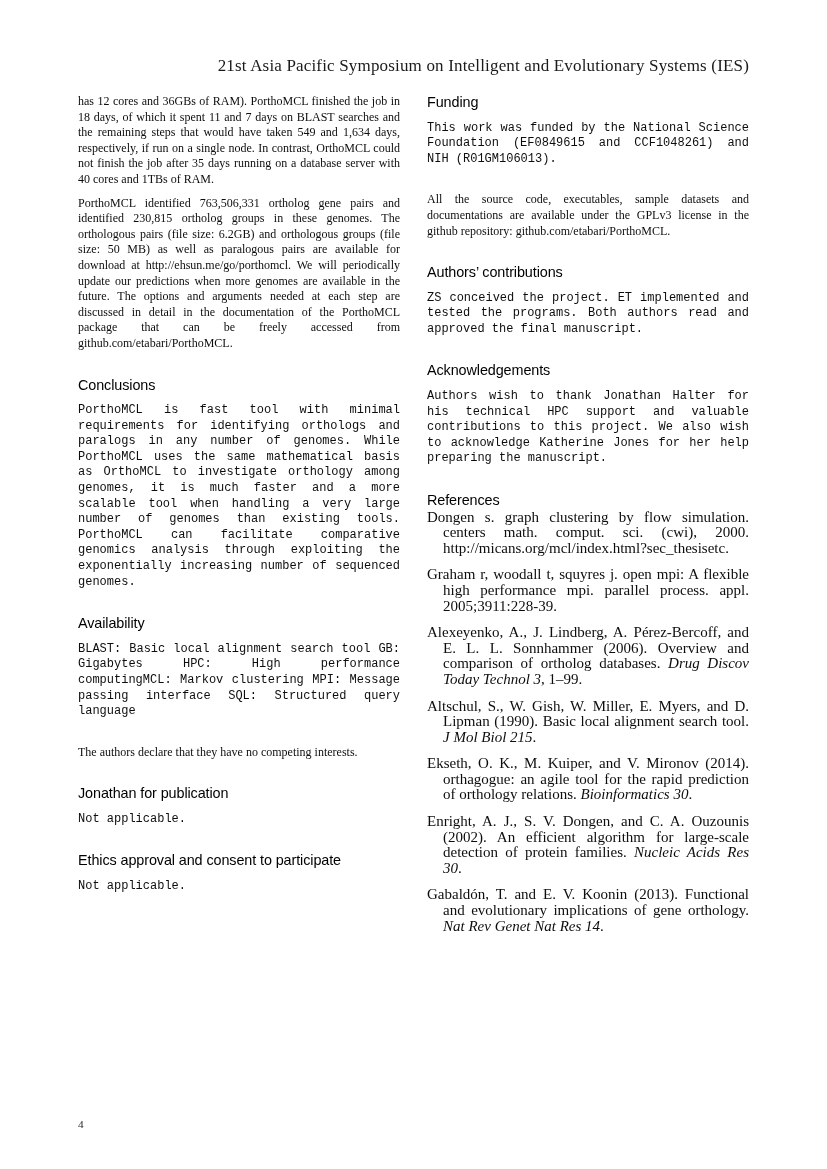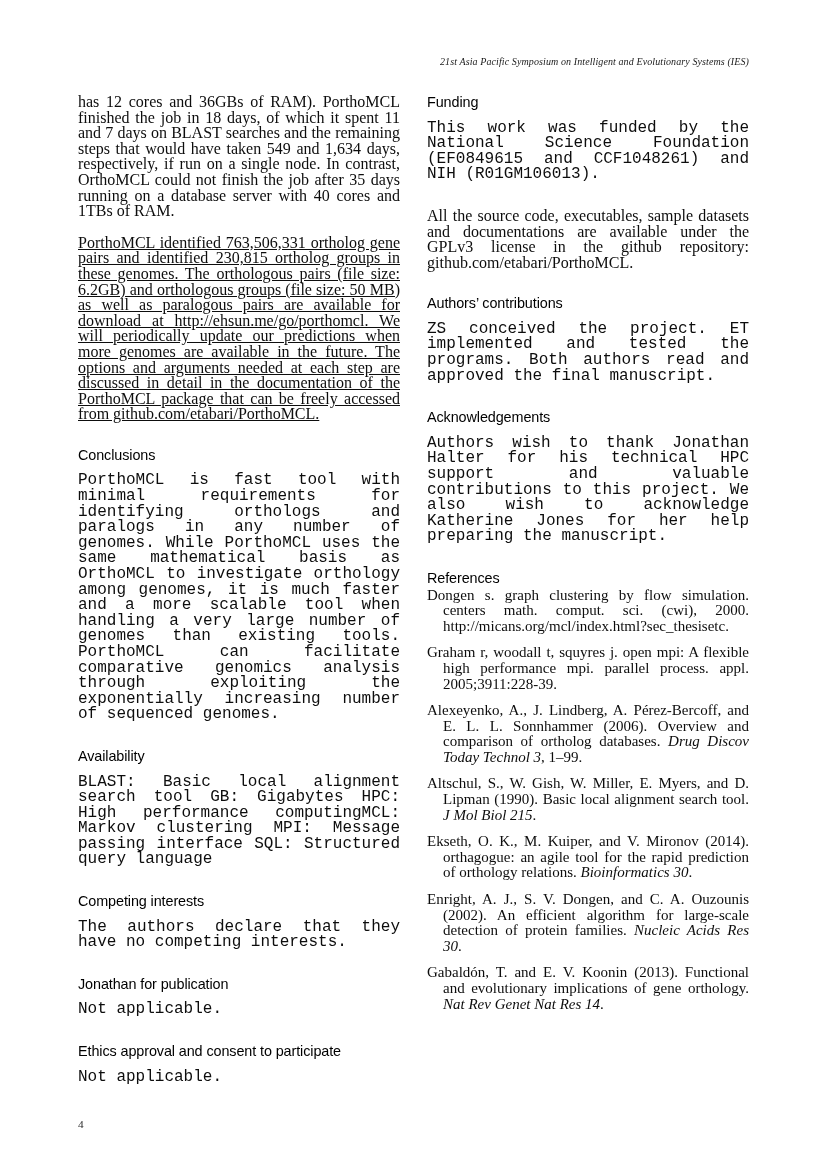--- a/index.html
+++ b/index.html
@@ -25,22 +25,21 @@
   }
 
   
   .running-head {
     position: absolute;
     left: 78px;
     top: 56px;
     width: 671px;
     text-align: right;
     font-family: "Liberation Serif", serif;
-    font-style: italic;
-    font-size: 10px;
+    font-size: 17px;
     letter-spacing: 0.01em;
     color: #1a1a1a;
     white-space: nowrap;
   }
 
   
   .columns {
     position: absolute;
     left: 78px;
     top: 94px;
@@ -63,29 +62,29 @@
     padding: 0;
     color: #000;
     letter-spacing: -0.1px;
   }
   .col .sec-wrap { margin-top: 25px; }
   .col .sec-wrap.first { margin-top: 0; }
   .col .sec-wrap h2.sec + p { margin-top: 9px; font-family: Liberation Mono, monospace; }
 
   
   p.body {
-    font-size: 16px;
+    font-size: 12px;
     line-height: 15.6px;
     text-align: justify;
     text-justify: inter-word;
     margin: 0 0 0 0;
     hyphens: manual;
     color: #0d0d0d;
   }
-  p.body + p.body { margin-top: 16px; text-decoration: underline; }
+  p.body + p.body { margin-top: 8px; }
 
   p.body.nohyph { hyphens: none; }
 
   
   .ref {
     font-size: 15px;
     line-height: 15.6px;
     text-align: justify;
     margin: 0 0 11px 0;
     padding-left: 16px;
@@ -124,21 +123,20 @@
         <h2 class="sec">Conclusions</h2>
         <p class="body">PorthoMCL is fast tool with minimal requirements for identifying orthologs and paralogs in any number of genomes. While PorthoMCL uses the same mathematical basis as OrthoMCL to investigate orthology among genomes, it is much faster and a more scalable tool when handling a very large number of genomes than existing tools. PorthoMCL can facilitate comparative genomics analysis through exploiting the exponentially increasing number of sequenced genomes.</p>
       </div>
 
       <div class="sec-wrap">
         <h2 class="sec">Availability</h2>
         <p class="body">BLAST: Basic local alignment search tool GB: Gigabytes HPC: High performance computingMCL: Markov clustering MPI: Message passing interface SQL: Structured query language</p>
       </div>
 
       <div class="sec-wrap">
-        <h2 class="sec">Competing interests</h2>
         <p class="body nohyph">The authors declare that they have no competing interests.</p>
       </div>
 
       <div class="sec-wrap">
         <h2 class="sec">Jonathan for publication</h2>
         <p class="body nohyph">Not applicable.</p>
       </div>
 
       <div class="sec-wrap">
         <h2 class="sec">Ethics approval and consent to participate</h2>

